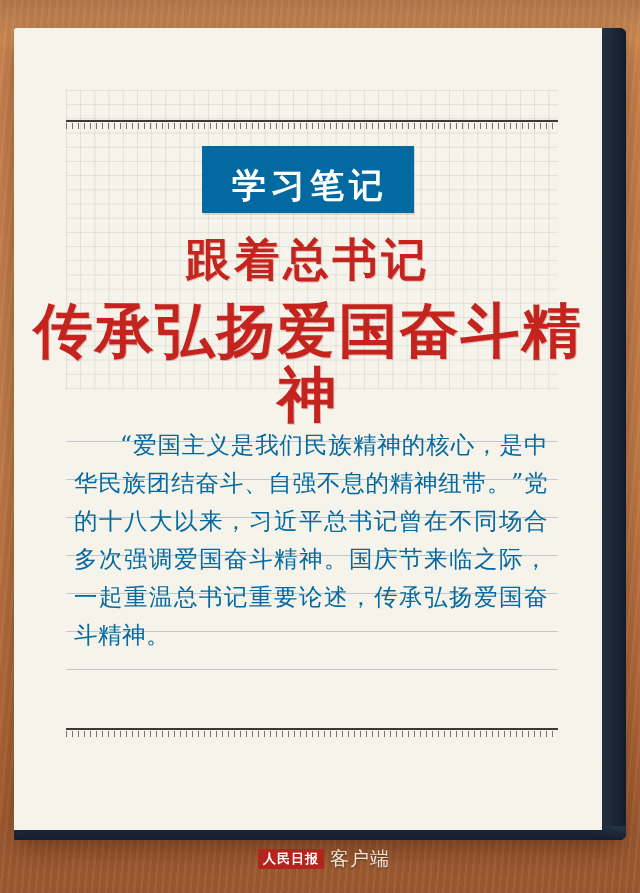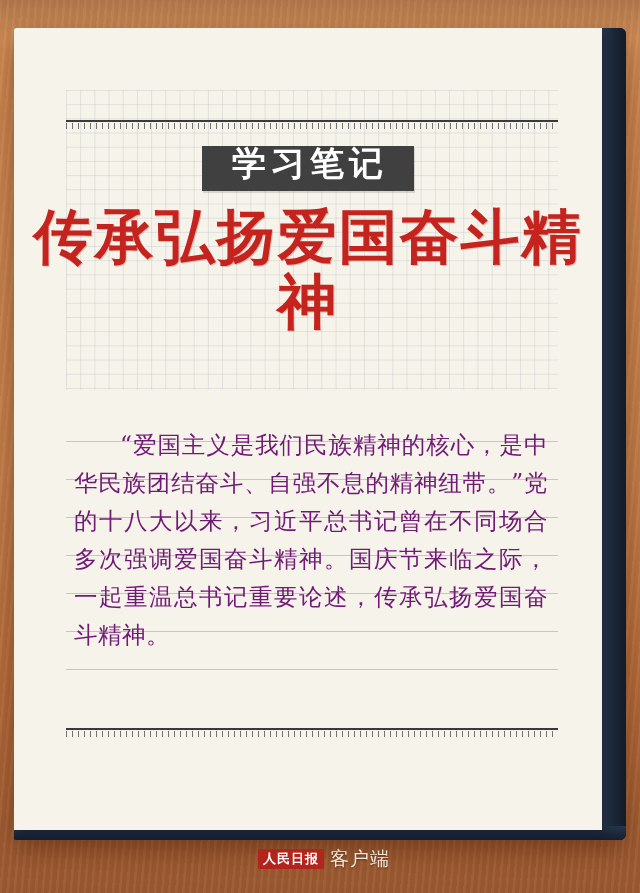--- a/index.html
+++ b/index.html
@@ -127,27 +127,27 @@
 
   
   .title-block {
     position: absolute;
     left: 0; right: 0;
     top: 118px;
     text-align: center;
   }
   .badge {
     display: inline-block;
-    background: #404040;
+    background: #0369a1;
     color: #ffffff;
     font-family: "DejaVu Sans", sans-serif;
     font-weight: bold;
     font-size: 34px;
     letter-spacing: 5px;
-    padding: 0 26px 11px 30px;
+    padding: 22px 26px 11px 30px;
     line-height: 1;
     box-shadow: 1px 2px 0 rgba(0,0,0,0.12);
   }
   .headline-1 {
     margin-top: 22px;
     color: #c4241d;
     font-family: "DejaVu Serif", serif;
     font-weight: bold;
     font-size: 45px;
     letter-spacing: 4px;
@@ -167,21 +167,21 @@
 
   
   .body-text {
     position: absolute;
     left: 60px;
     right: 54px;
     top: 398px;
     font-family: "DejaVu Serif", serif;
     font-size: 23.5px;
     line-height: 38px;
-    color: #701a75;
+    color: #0369a1;
     text-align: justify;
     text-indent: 46px;
     letter-spacing: 0.5px;
   }
 
   
   .footer {
     position: absolute;
     left: 0; right: 0;
     bottom: 14px;
@@ -228,20 +228,21 @@
       <div class="grid-area"></div>
       <div class="ruled-area"></div>
 
       <div class="deco-rule top">
         <div class="thick"></div>
         <div class="ticks"></div>
       </div>
 
       <div class="title-block">
         <div class="badge">学习笔记</div>
+        <div class="headline-1">跟着总书记</div>
         <div class="headline-2">传承弘扬爱国奋斗精神</div>
       </div>
 
       <div class="body-text">“爱国主义是我们民族精神的核心，是中华民族团结奋斗、自强不息的精神纽带。”党的十八大以来，习近平总书记曾在不同场合多次强调爱国奋斗精神。国庆节来临之际，一起重温总书记重要论述，传承弘扬爱国奋斗精神。</div>
 
       <div class="deco-rule bottom">
         <div class="thick"></div>
         <div class="ticks"></div>
       </div>
     </div>

